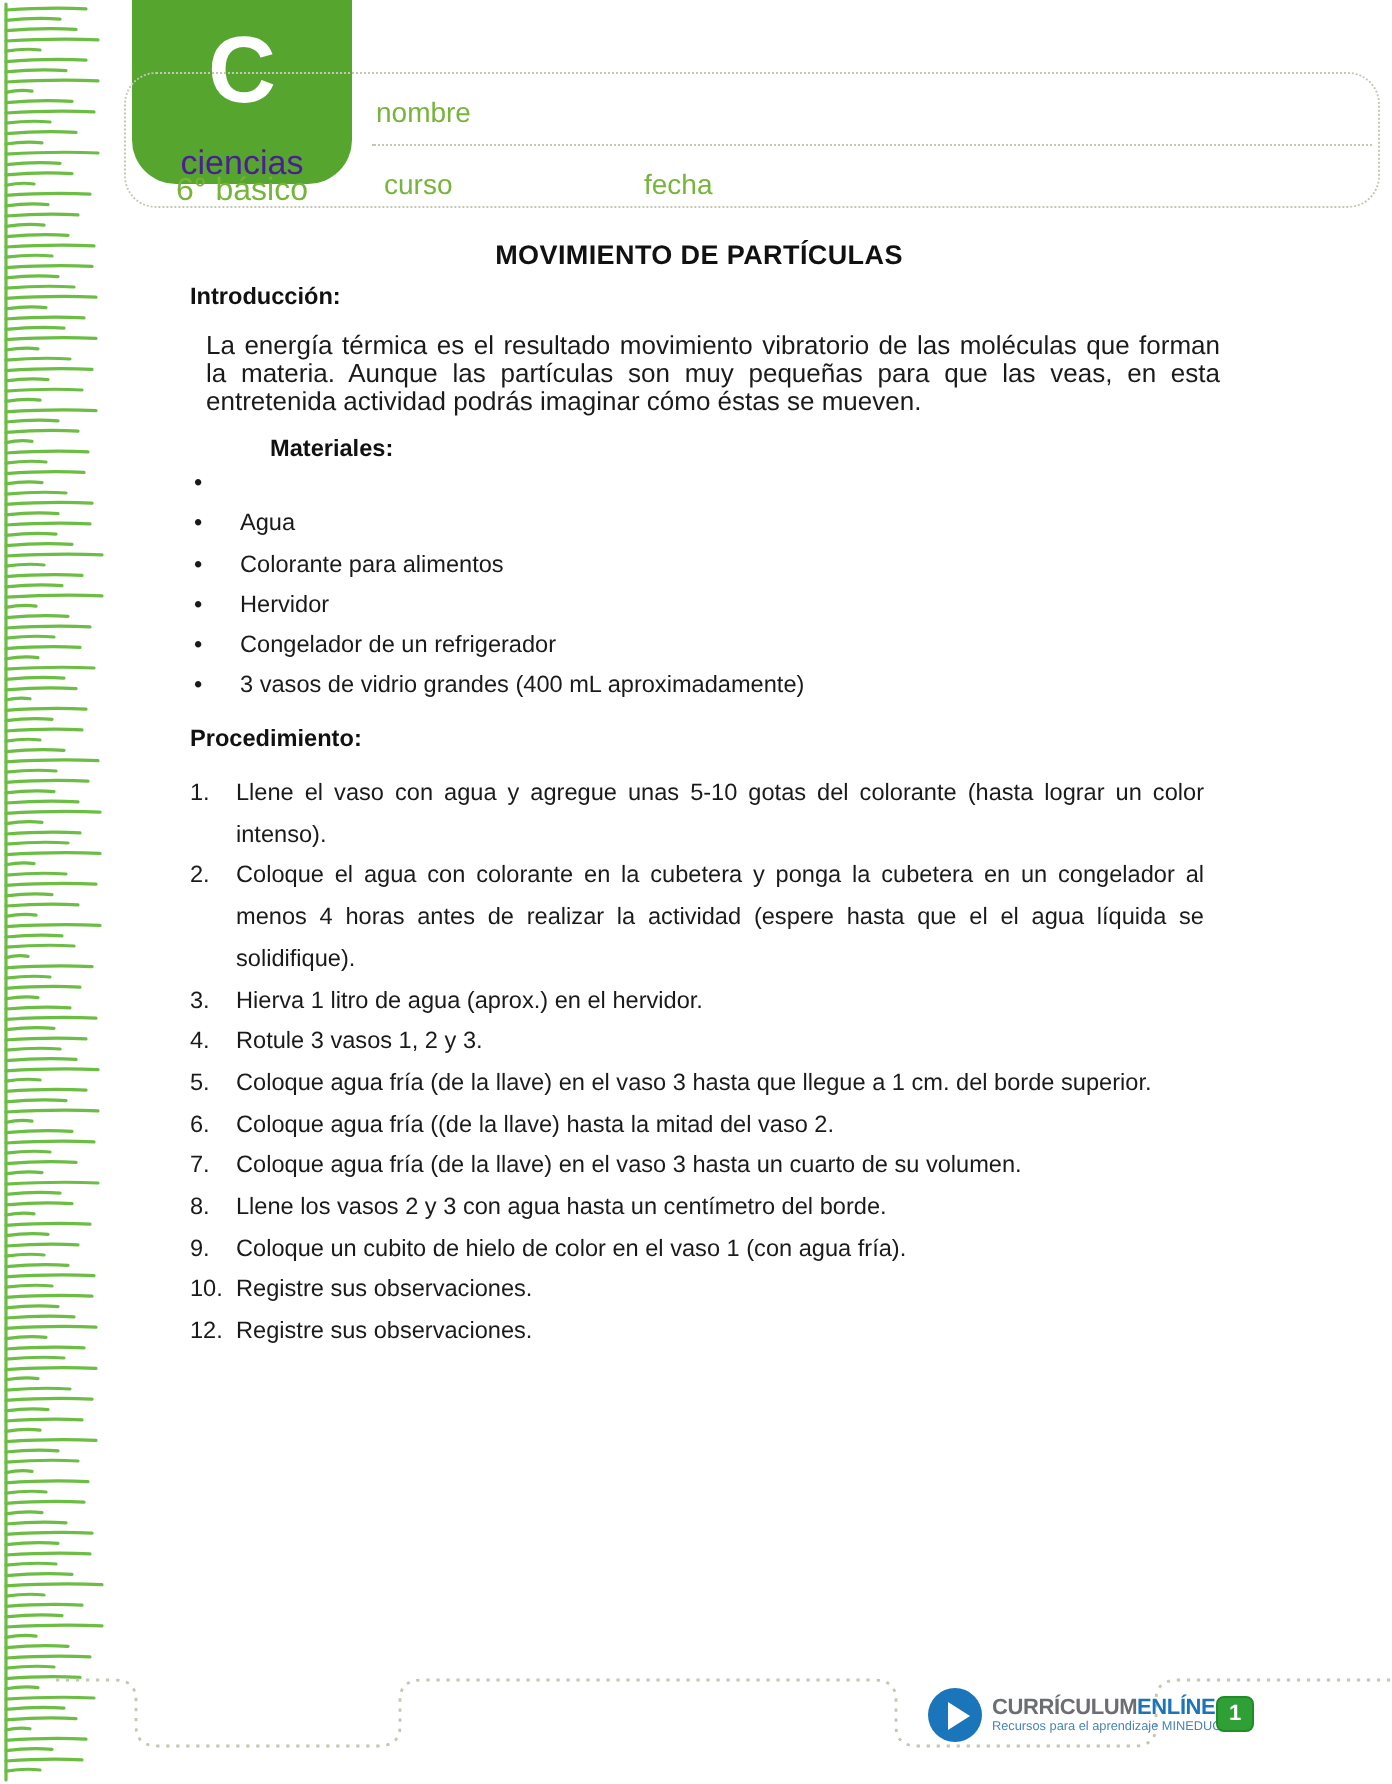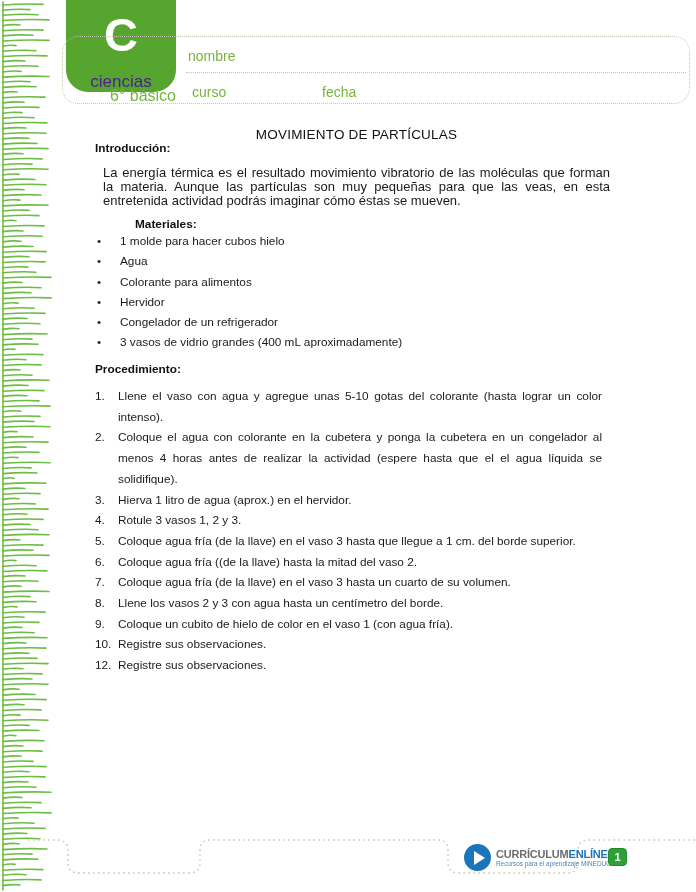--- a/index.html
+++ b/index.html
@@ -12,43 +12,43 @@
   
   .subject-box{
     position:absolute;left:66px;top:0;width:110px;height:92px;
     background:#56a52f;border-radius:0 0 22px 22px;text-align:center;
   }
   .subject-letter{
     color:#ffffff;font-weight:bold;font-size:47px;line-height:50px;margin-top:10px;
   }
   .subject-name{color:#4c1d95;font-size:17px;line-height:17px;margin-top:13px;}
   .grade{
-    position:absolute;left:66px;top:87px;width:110px;text-align:right;
+    position:absolute;left:66px;top:87px;width:110px;text-align:center;
     color:#76b43c;font-size:16px;
   }
   
   .name-panel{
     position:absolute;left:62px;top:36px;width:626px;height:66px;
     border:1.5px dotted #c2c8b2;border-radius:16px;
   }
   .field-label{position:absolute;color:#76b43c;font-size:14px;}
   .label-nombre{left:188px;top:48px;}
   .label-curso{left:192px;top:84px;}
   .label-fecha{left:322px;top:84px;}
   .nombre-line{
     position:absolute;left:186px;top:58px;width:500px;height:14px;
     border-bottom:1.5px dotted #c2c8b2;
   }
   .field-blank{position:absolute;height:16px;}
   .blank-curso{left:238px;top:86px;width:78px;}
   .blank-fecha{left:362px;top:86px;width:324px;}
   
   .doc-title{
-    position:absolute;left:95px;top:119px;width:507px;margin:8px;
-    text-align:center;font-size:13.5px;font-weight:normal;letter-spacing:.2px;color:#111;
+    position:absolute;left:95px;top:119px;width:507px;margin:1px;
+    text-align:center;font-size:13.5px;font-weight:bold;letter-spacing:.2px;color:#111;
   }
   .sec-heading{position:absolute;left:95px;margin:0;font-size:11.8px;font-weight:bold;color:#111;}
   .h-intro{top:141px;}
   .h-mat{top:217px;padding-left:40px;}
   .h-proc{top:362px;}
   .intro-body{
     position:absolute;left:95px;top:158px;width:507px;margin:8px;
     font-size:13px;line-height:14px;text-align:justify;
   }
   .materials{
@@ -284,21 +284,20 @@
   <h1 class="doc-title">MOVIMIENTO DE PARTÍCULAS</h1>
 
   <h2 class="sec-heading h-intro">Introducción:</h2>
   <p class="intro-body">La energía térmica es el resultado movimiento vibratorio de las moléculas que forman la materia. Aunque las partículas son muy pequeñas para que las veas, en esta entretenida actividad podrás imaginar cómo éstas se mueven.</p>
 
   <h2 class="sec-heading h-mat">Materiales:</h2>
   <ul class="materials">
 
       <li>
         <span class="bullet">•</span>
-        <span class="mtext">1 molde para hacer cubos hielo</span>
       </li>
 
       <li>
         <span class="bullet">•</span>
         <span class="mtext">Agua</span>
       </li>
 
       <li>
         <span class="bullet">•</span>
         <span class="mtext">Colorante para alimentos</span>

